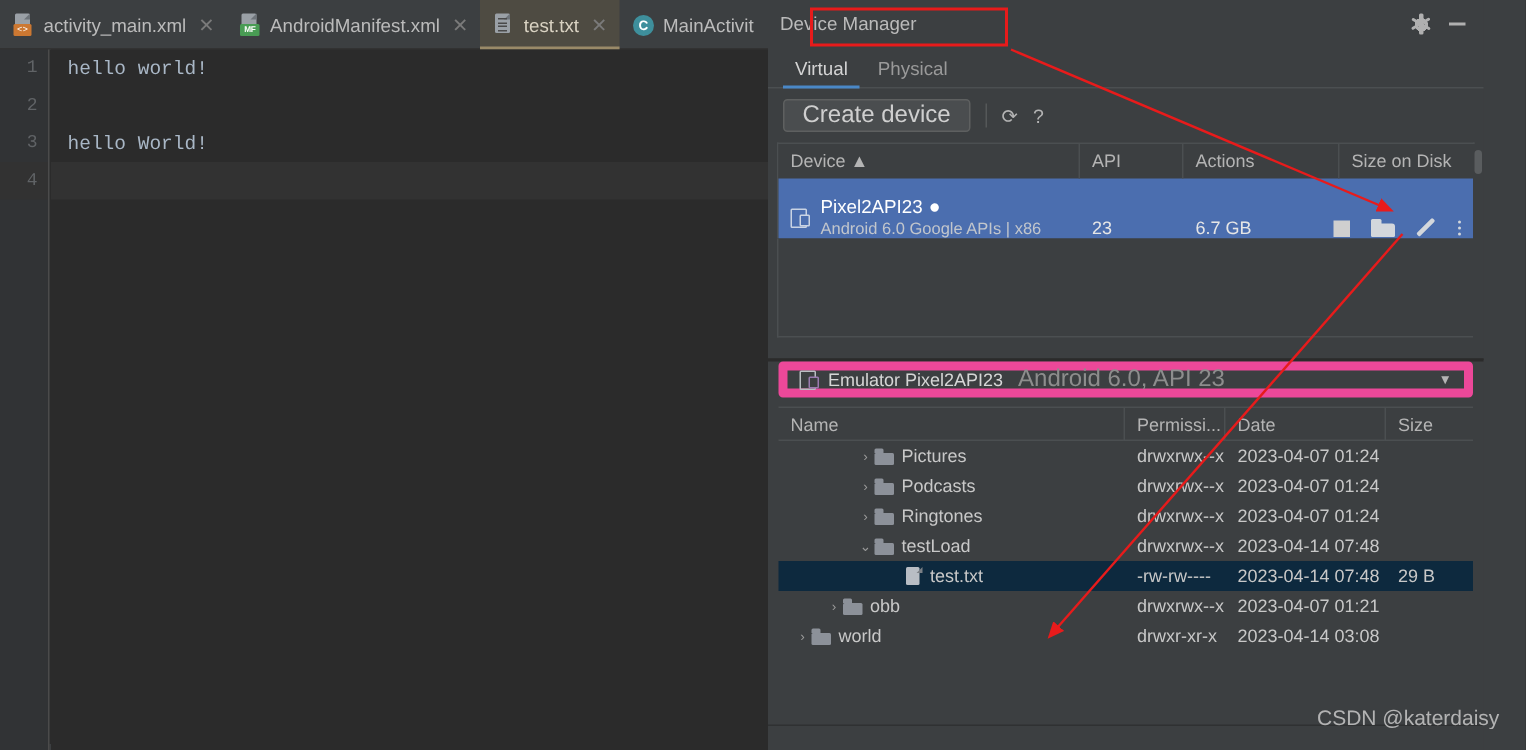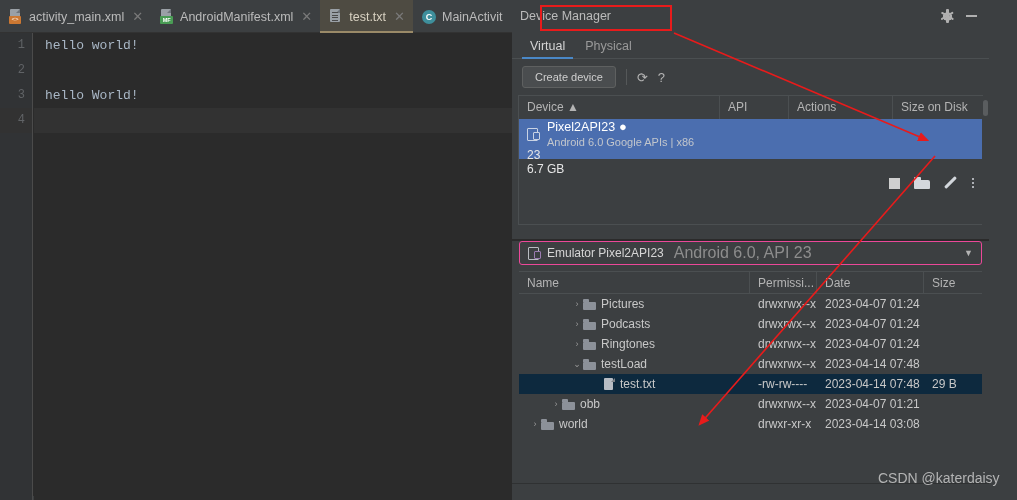--- a/index.html
+++ b/index.html
@@ -155,38 +155,38 @@
   .dm-tab.active { color:#d4d4d4; }
   .dm-tab.active::after {
     content:""; position:absolute; left:2px; right:2px; bottom:-1px;
     height:2px; background:#4a88c7;
   }
   #dm-toolbar {
     height:36px; display:flex; align-items:center; gap:10px; padding:0 10px;
   }
   #create-device-btn {
     height:22px; padding:0 12px; border:1px solid #5e6060; border-radius:3px;
-    background:#4a4d4f; color:#cfcfcf; font-size:11px; line-height:20px;
+    background:#4a4d4f; color:#cfcfcf; font-size:16px; line-height:20px;
   }
   .tool-sep { width:1px; height:16px; background:#555859; }
   .refresh-ic {
     color:#b4b4b4; font-size:13px; line-height:1;
   }
   .help-ic { color:#b4b4b4; font-size:13px; line-height:1; }
 
   
   #dm-table { margin:0 6px; border:1px solid #4b4f51; border-bottom:none; }
   #dm-head { display:flex; height:23px; background:#3c3f41; }
   .dm-th {
     font-size:12px; color:#b4b4b4; line-height:23px; padding-left:8px;
     border-right:1px solid #4b4f51; white-space:nowrap; overflow:hidden;
   }
   .dm-th:last-child{ border-right:none; }
   #dm-row {
-    display:flex; height:40px; background:#4b6eaf; align-items:flex-start;flex-direction:column;
+    display:flex; height:40px; background:#4b6eaf; align-items:flex-end;
   }
   .dm-td { font-size:12px; color:#e6e6e6; padding-left:8px; }
   .dev-name-cell{ display:flex; align-items:center; gap:7px; }
   .dev-icon {
     width:13px; height:12px; position:relative; flex:0 0 auto;
   }
   .dev-icon::before{
     content:""; position:absolute; left:0; top:0; width:9px; height:11px;
     border:1.2px solid #c9d3e4; border-radius:1px;
   }
@@ -218,21 +218,21 @@
   #dm-scroll-right {
     position:absolute; right:0; top:96px; width:7px; height:136px; background:#3c3f41;
   }
   #dm-scroll-thumb { position:absolute; right:1px; top:100px; width:5px; height:16px; background:#5a5d5f; border-radius:3px; }
 
   
   #dfe {
     position:absolute; left:0; top:241px; width:477px; height:259px;
   }
   #dfe-combo {
-    margin:0 7px; height:24px; border:1px solid #ec4899; border-radius:3px;
+    margin:0 7px; height:24px; border:6px solid #ec4899; border-radius:3px;
     background:#3c3f41; display:flex; align-items:center; padding:0 8px;
     gap:6px;
   }
   .combo-dev-icon { width:13px; height:12px; position:relative; flex:0 0 auto; }
   .combo-dev-icon::before{
     content:""; position:absolute; left:0; top:0; width:9px; height:11px;
     border:1.2px solid #b9bdc2; border-radius:1px;
   }
   .combo-dev-icon::after{
     content:""; position:absolute; right:0; bottom:0; width:5px; height:6px;

